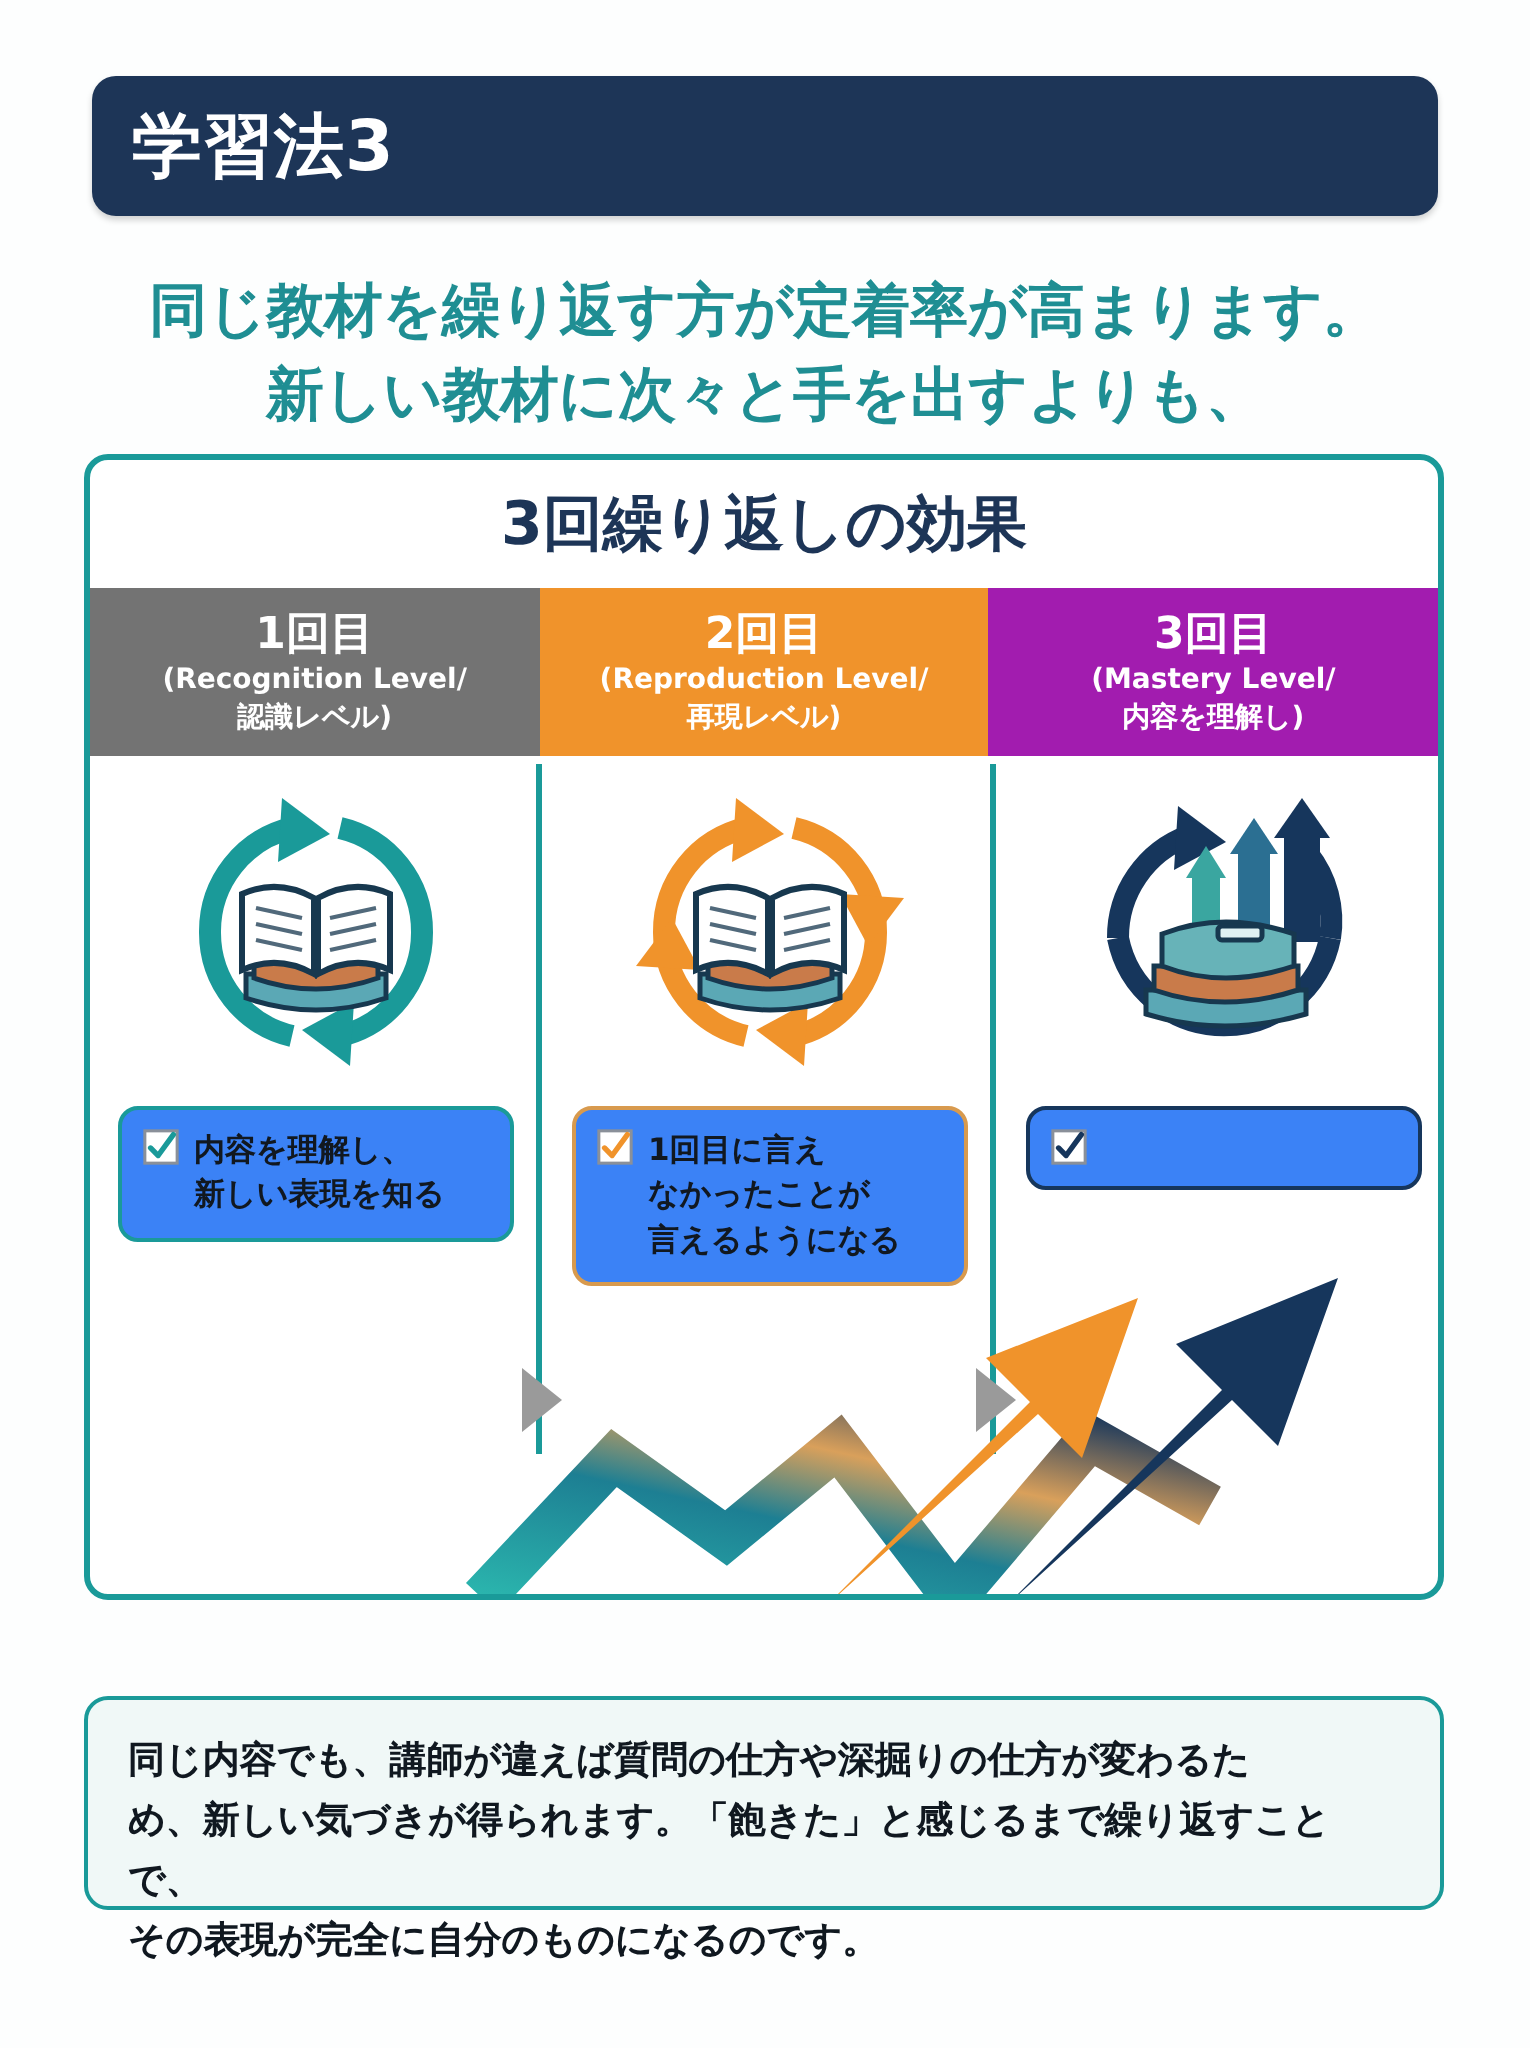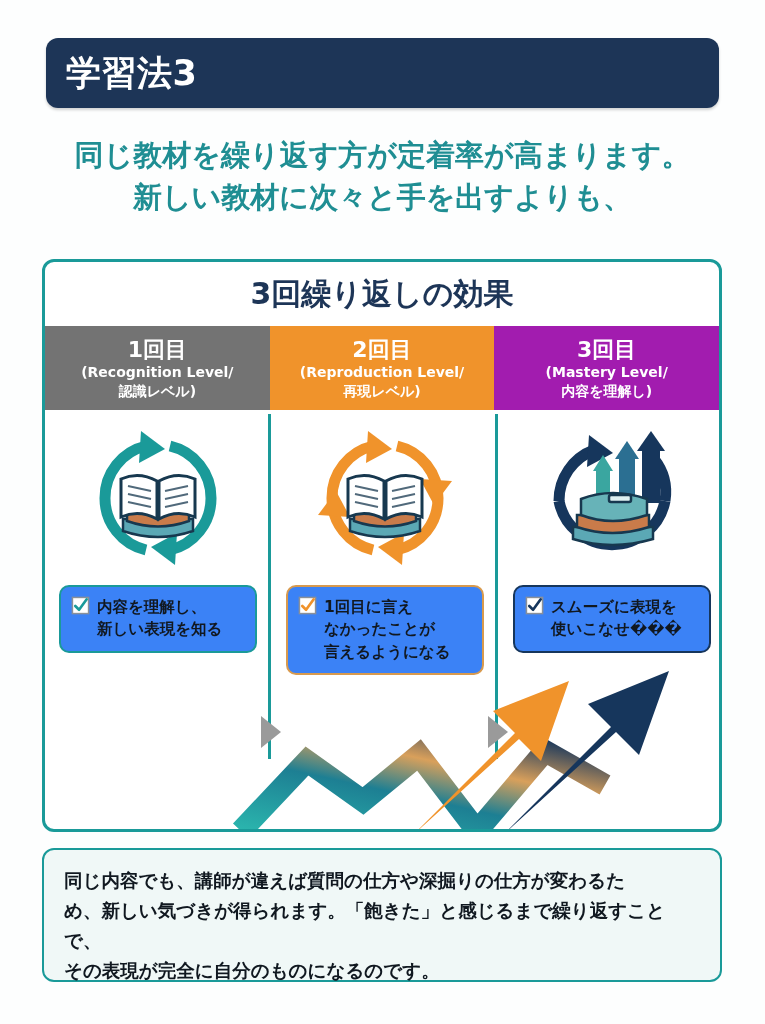--- a/index.html
+++ b/index.html
@@ -29,21 +29,21 @@
 
   
   .subtitle{
     position:absolute;left:0;top:134px;width:765px;
     text-align:center;color:#1f8e93;
     font-size:29px;font-weight:bold;line-height:1.45;
   }
 
   
   .card{
-    position:absolute;left:42px;top:259px;width:680px;height:573px;
+    position:absolute;left:42px;top:227px;width:680px;height:573px;
     border:3px solid #1a9a99;border-radius:12px;background:#ffffff;
     box-sizing:border-box;overflow:hidden;
   }
   .card-title{
     height:64px;display:flex;align-items:center;justify-content:center;
     color:#1d3557;font-size:30px;font-weight:bold;
   }
   .col-heads{display:flex;height:84px;}
   .col-head{
     flex:1;display:flex;flex-direction:column;align-items:center;
@@ -85,21 +85,21 @@
   .cap.k2{border:2px solid #d89a4e;}
   .cap.k3{border:2px solid #16365c;}
   .cap-txt{
     font-size:15.5px;font-weight:bold;color:#111820;line-height:1.45;
   }
 
   .zig{position:absolute;left:0;bottom:0;width:680px;height:200px;}
 
   
   .note{
-    position:absolute;left:42px;top:848px;width:680px;height:134px;
+    position:absolute;left:42px;top:848px;width:680px;height:107px;
     border:2px solid #1a9a99;border-radius:12px;background:#f0f8f7;
     box-sizing:border-box;padding:16px 20px;
   }
   .note-txt{
     font-size:18.5px;font-weight:bold;color:#101820;line-height:1.62;
   }
 </style>
 </head>
 <body>
 
@@ -243,24 +243,20 @@
             <path d="M44 76 Q75 64 110 76 L110 92 Q75 104 44 92 Z" fill="#67b3b8"></path>
             <rect x="72" y="72" width="22" height="7" rx="2" fill="#dff1f2"></rect>
           </g>
         </svg>
       </div>
       <div class="cap k3">
         <svg width="19" height="19" viewBox="0 0 20 20">
           <rect x="1.5" y="1.5" width="17" height="17" fill="#ffffff" stroke="#8a9099" stroke-width="1.6"></rect>
           <polyline points="4.5,10.5 8.5,14.5 16.5,3.5" fill="none" stroke="#16365c" stroke-width="2.8" stroke-linecap="round" stroke-linejoin="round"></polyline>
         </svg>
-        <div class="cap-txt">
-          <div>スムーズに表現を</div>
-          <div>使いこなせ���</div>
-        </div>
       </div>
     </div>
 
     <svg class="zig" viewBox="0 0 680 200">
       <defs>
         <linearGradient id="zg" x1="0" y1="1" x2="1" y2="0">
           <stop offset="0%" stop-color="#2bb6ae"></stop>
           <stop offset="45%" stop-color="#1d7f93"></stop>
           <stop offset="70%" stop-color="#d9a05b"></stop>
           <stop offset="100%" stop-color="#16365c"></stop>

